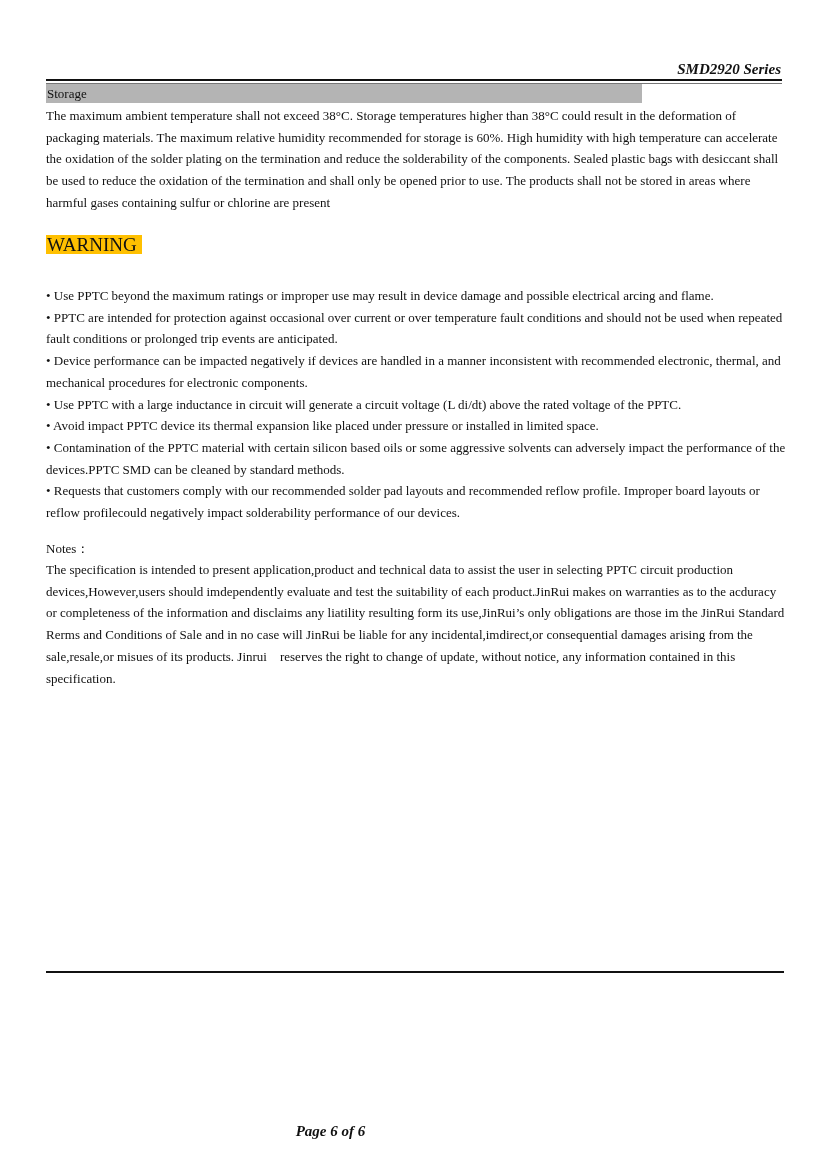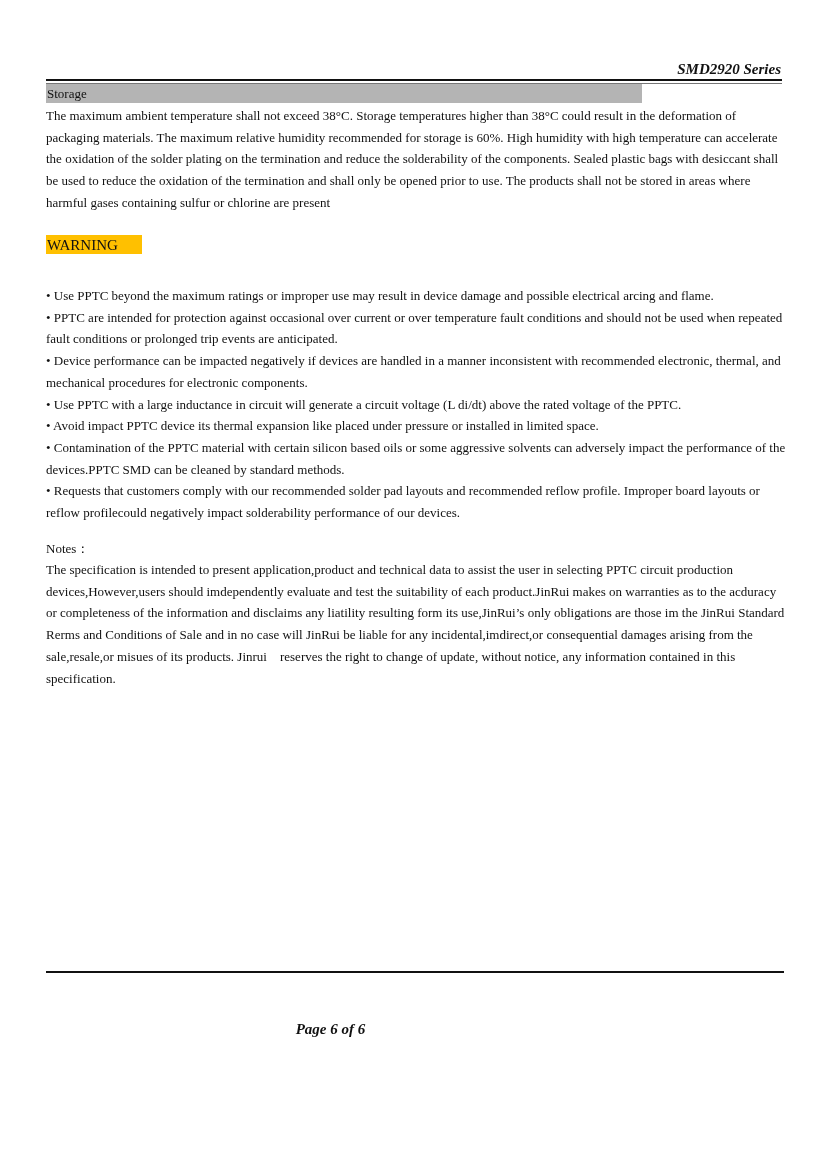--- a/index.html
+++ b/index.html
@@ -8,26 +8,26 @@
   .header-title { position: absolute; right: 46px; top: 61px; font-size: 15px;
                   font-weight: bold; font-style: italic; text-align: center; }
   .header-rule { position: absolute; left: 46px; width: 736px; top: 79px; height: 0;
                  border-top: 2px solid #111; }
   .header-rule2 { position: absolute; left: 46px; width: 736px; top: 83px; height: 0;
                   border-top: 1px solid #777; }
   .section-bar { position: absolute; left: 46px; width: 596px; top: 84px; height: 19px;
                  background: #b4b4b4; font-size: 13px; line-height: 19px; padding-left: 1px; box-sizing: border-box; }
   .para { position: absolute; left: 46px; width: 740px; font-size: 13px; line-height: 21.7px; }
   .warning-label { position: absolute; left: 46px; top: 235px; height: 19px; width: 96px;
-                   background: #ffc000; font-size: 15px; line-height: 20px; color: #111; }
+                   background: #ffc000; font-size: 19px; line-height: 20px; color: #111; }
   .warning-label span { padding-left: 1px; }
   .notes-label { position: absolute; left: 46px; top: 539px; font-size: 13px; line-height: 20px; }
   .footer-rule { position: absolute; left: 46px; width: 738px; top: 971px; height: 0;
                  border-top: 2px solid #111; }
-  .footer-page { position: absolute; left: 0; width: 661px; text-align: center; top: 1021px;
+  .footer-page { position: absolute; left: 0; width: 661px; text-align: center; top: 1123px;
                  font-size: 15px; font-weight: bold; font-style: italic; }
   .bullet { display: block; }
 </style>
 </head>
 <body>
 
 <div>
   <div class="header-title">SMD2920 Series</div>
   <div class="header-rule"></div>
   <div class="header-rule2"></div>

